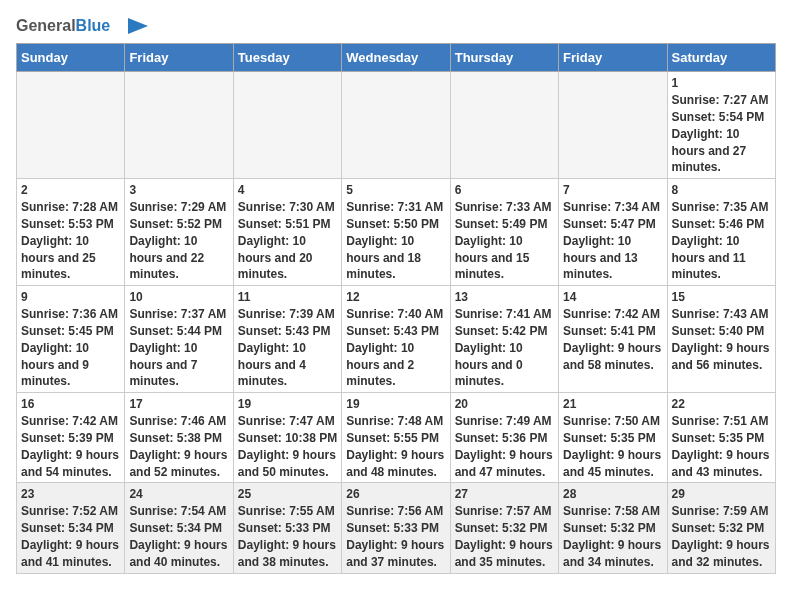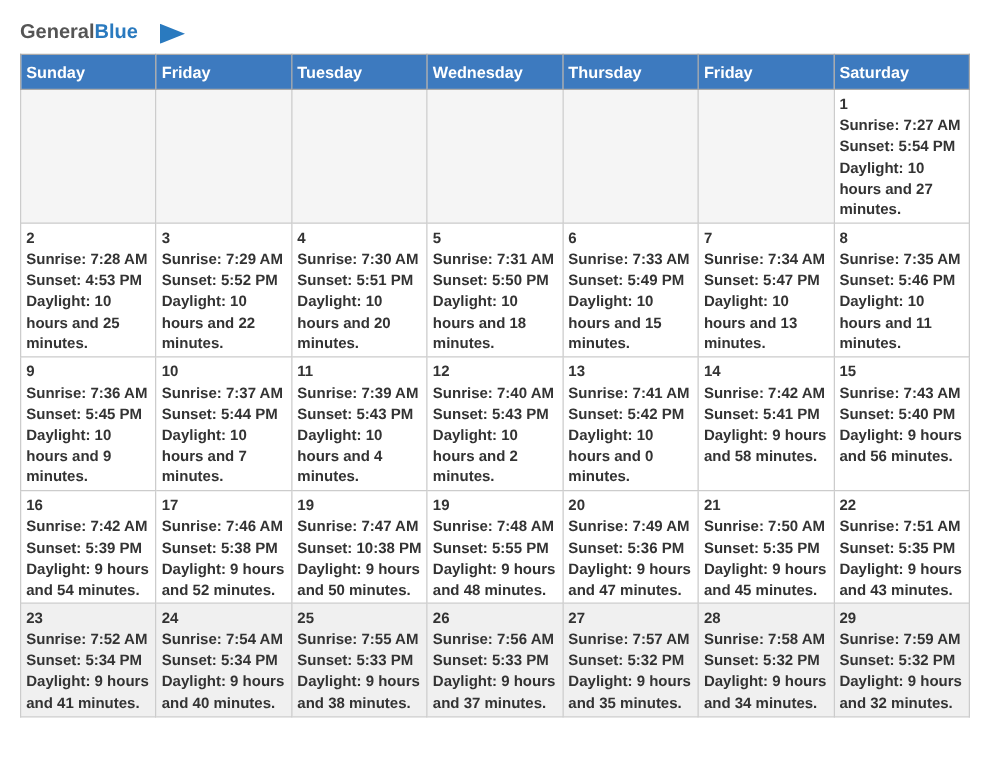--- a/index.html
+++ b/index.html
@@ -78,21 +78,21 @@
   </style>
 </head>
 <body>
 
 <div class="header-area">
   <div class="logo">
   <div style="display:flex;flex-direction:row;align-items:flex-start;line-height:1.2;">
     <div style="display:flex;align-items:center;gap:2px;">
       <span style="font-size:16px;color:#555;font-weight:bold;">General</span>
     </div>
-    <div style="display:flex;align-items:flex-end;gap:18px;">
+    <div style="display:flex;align-items:center;gap:18px;">
       <span style="font-size:16px;color:#2a7abf;font-weight:bold;">Blue</span>
       <svg width="20" height="16" viewBox="0 0 20 16">
         <polygon points="0,0 20,8 0,16" fill="#2a7abf"></polygon>
       </svg>
     </div>
   </div>
 </div>
   <div class="title-area">
     <div class="calendar-title"></div>
     <div class="calendar-subtitle"></div>
@@ -124,21 +124,21 @@
           <div class="day-info">Sunrise: 7:27 AM
 Sunset: 5:54 PM
 Daylight: 10 hours
 and 27 minutes.</div>
         </td>
       </tr>
       <tr>
         <td>
           <span class="day-number">2</span>
           <div class="day-info">Sunrise: 7:28 AM
-Sunset: 4:53 PM
+Sunset: 5:53 PM
 Daylight: 10 hours
 and 25 minutes.</div>
         </td>
         <td>
           <span class="day-number">3</span>
           <div class="day-info">Sunrise: 7:29 AM
 Sunset: 5:52 PM
 Daylight: 10 hours
 and 22 minutes.</div>
         </td>

